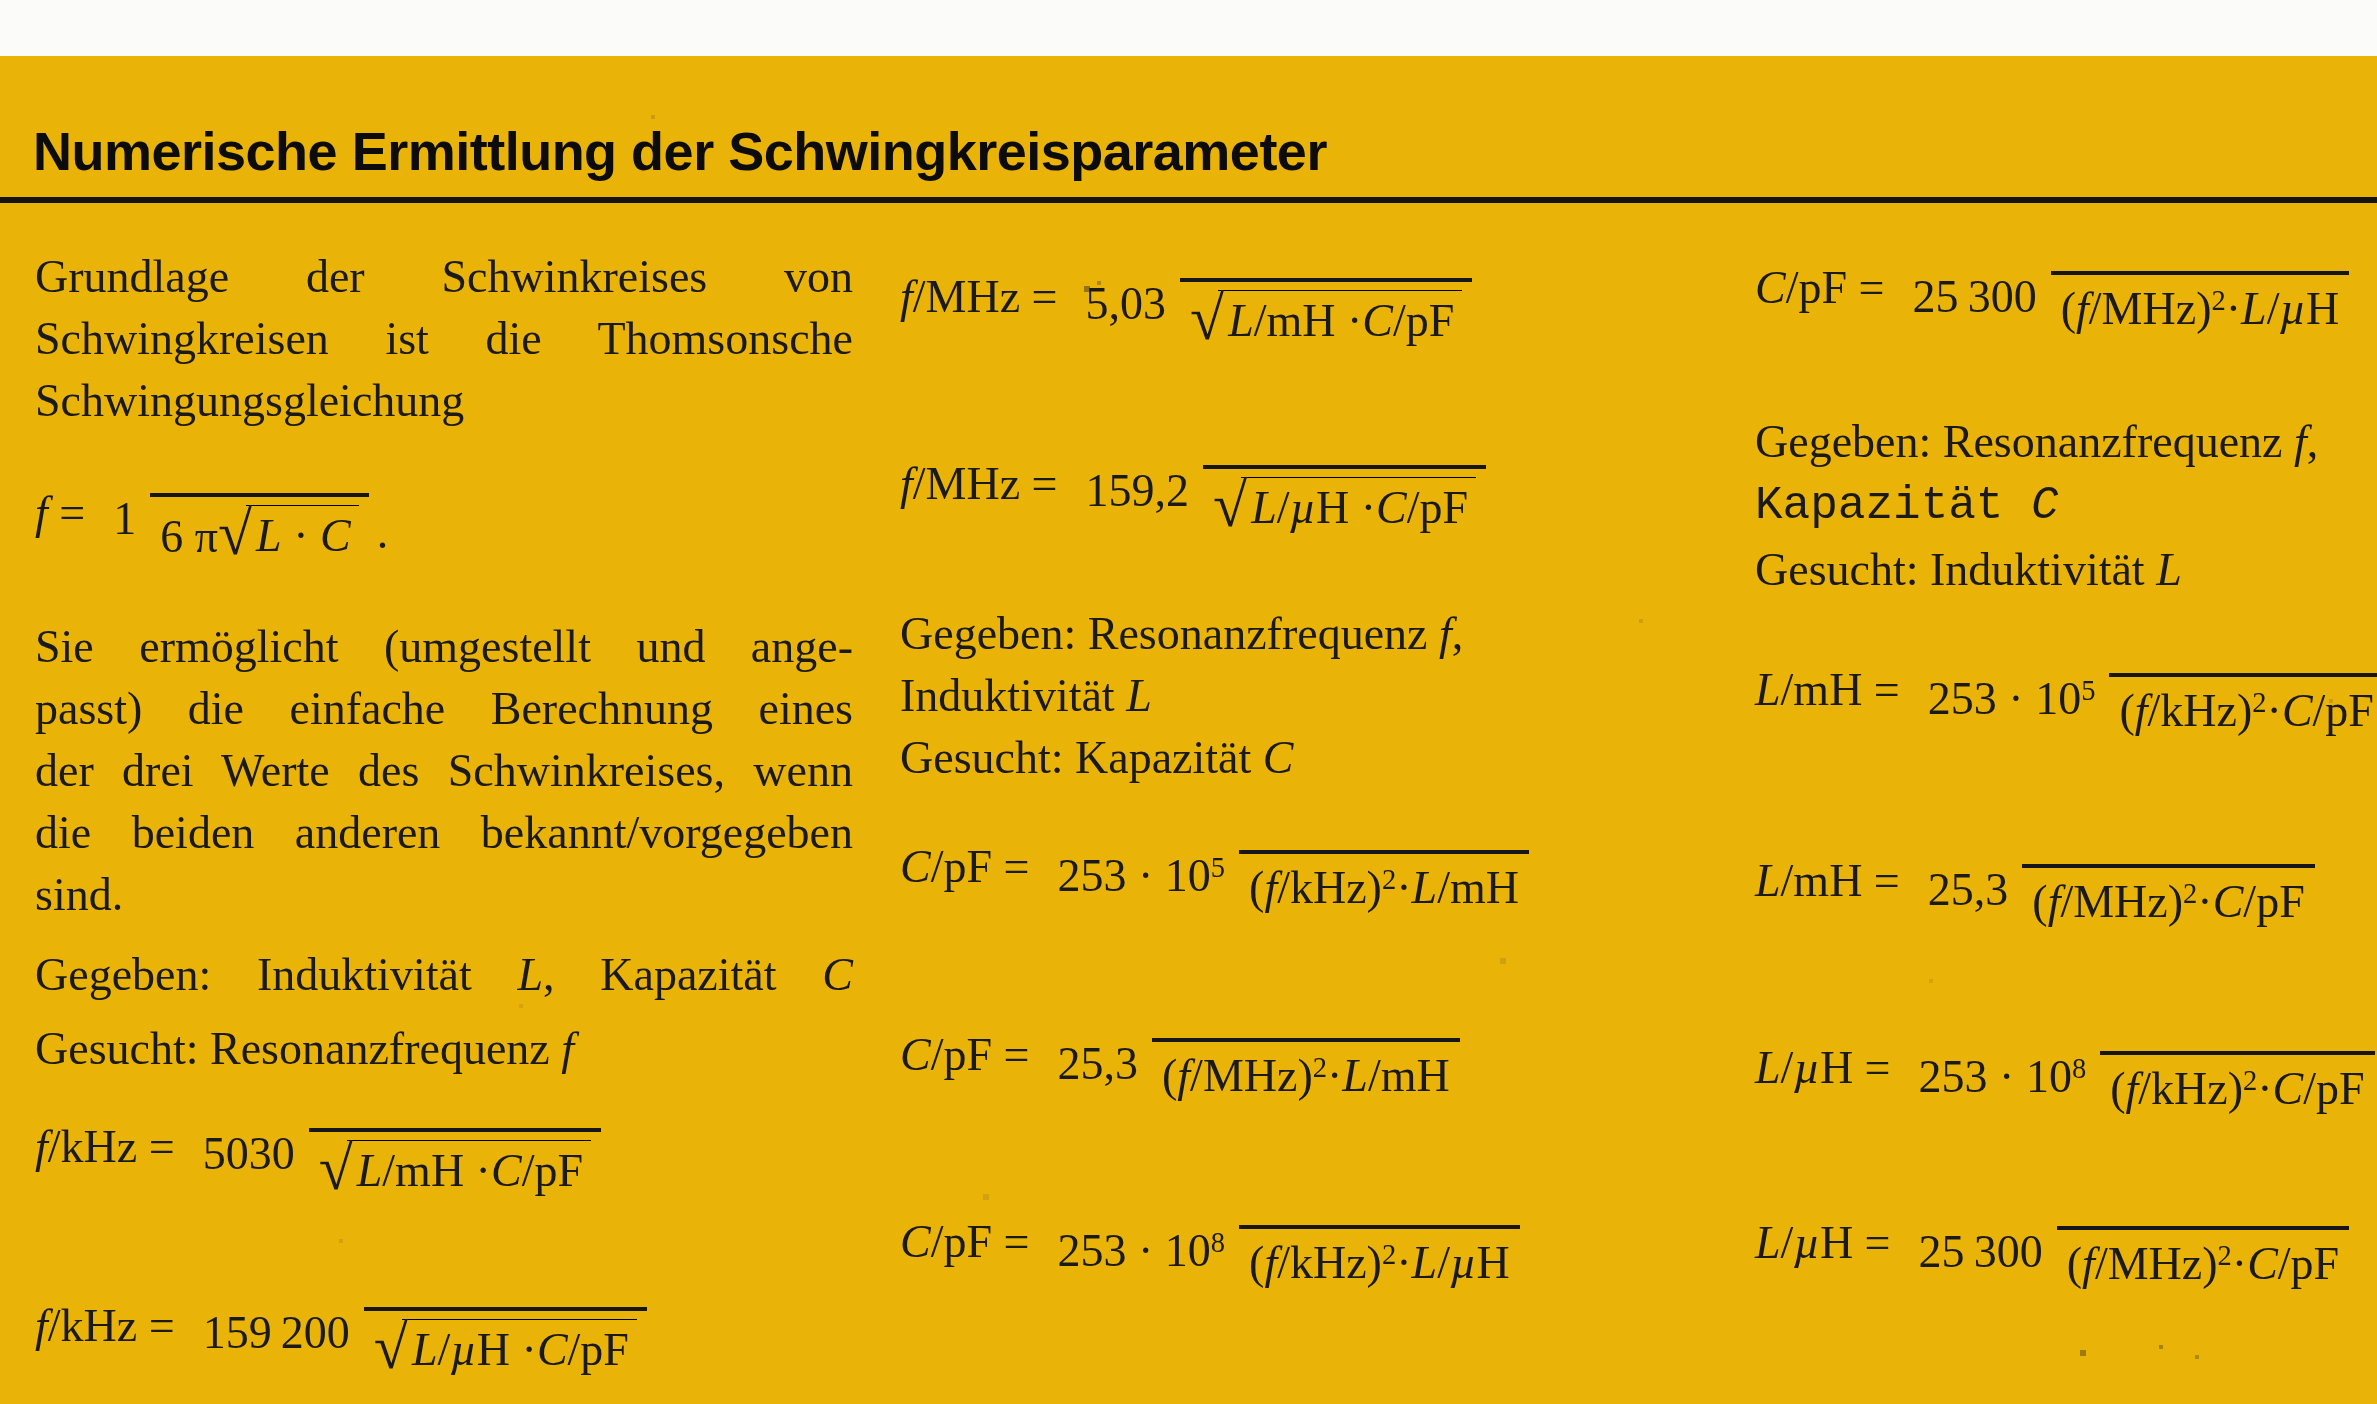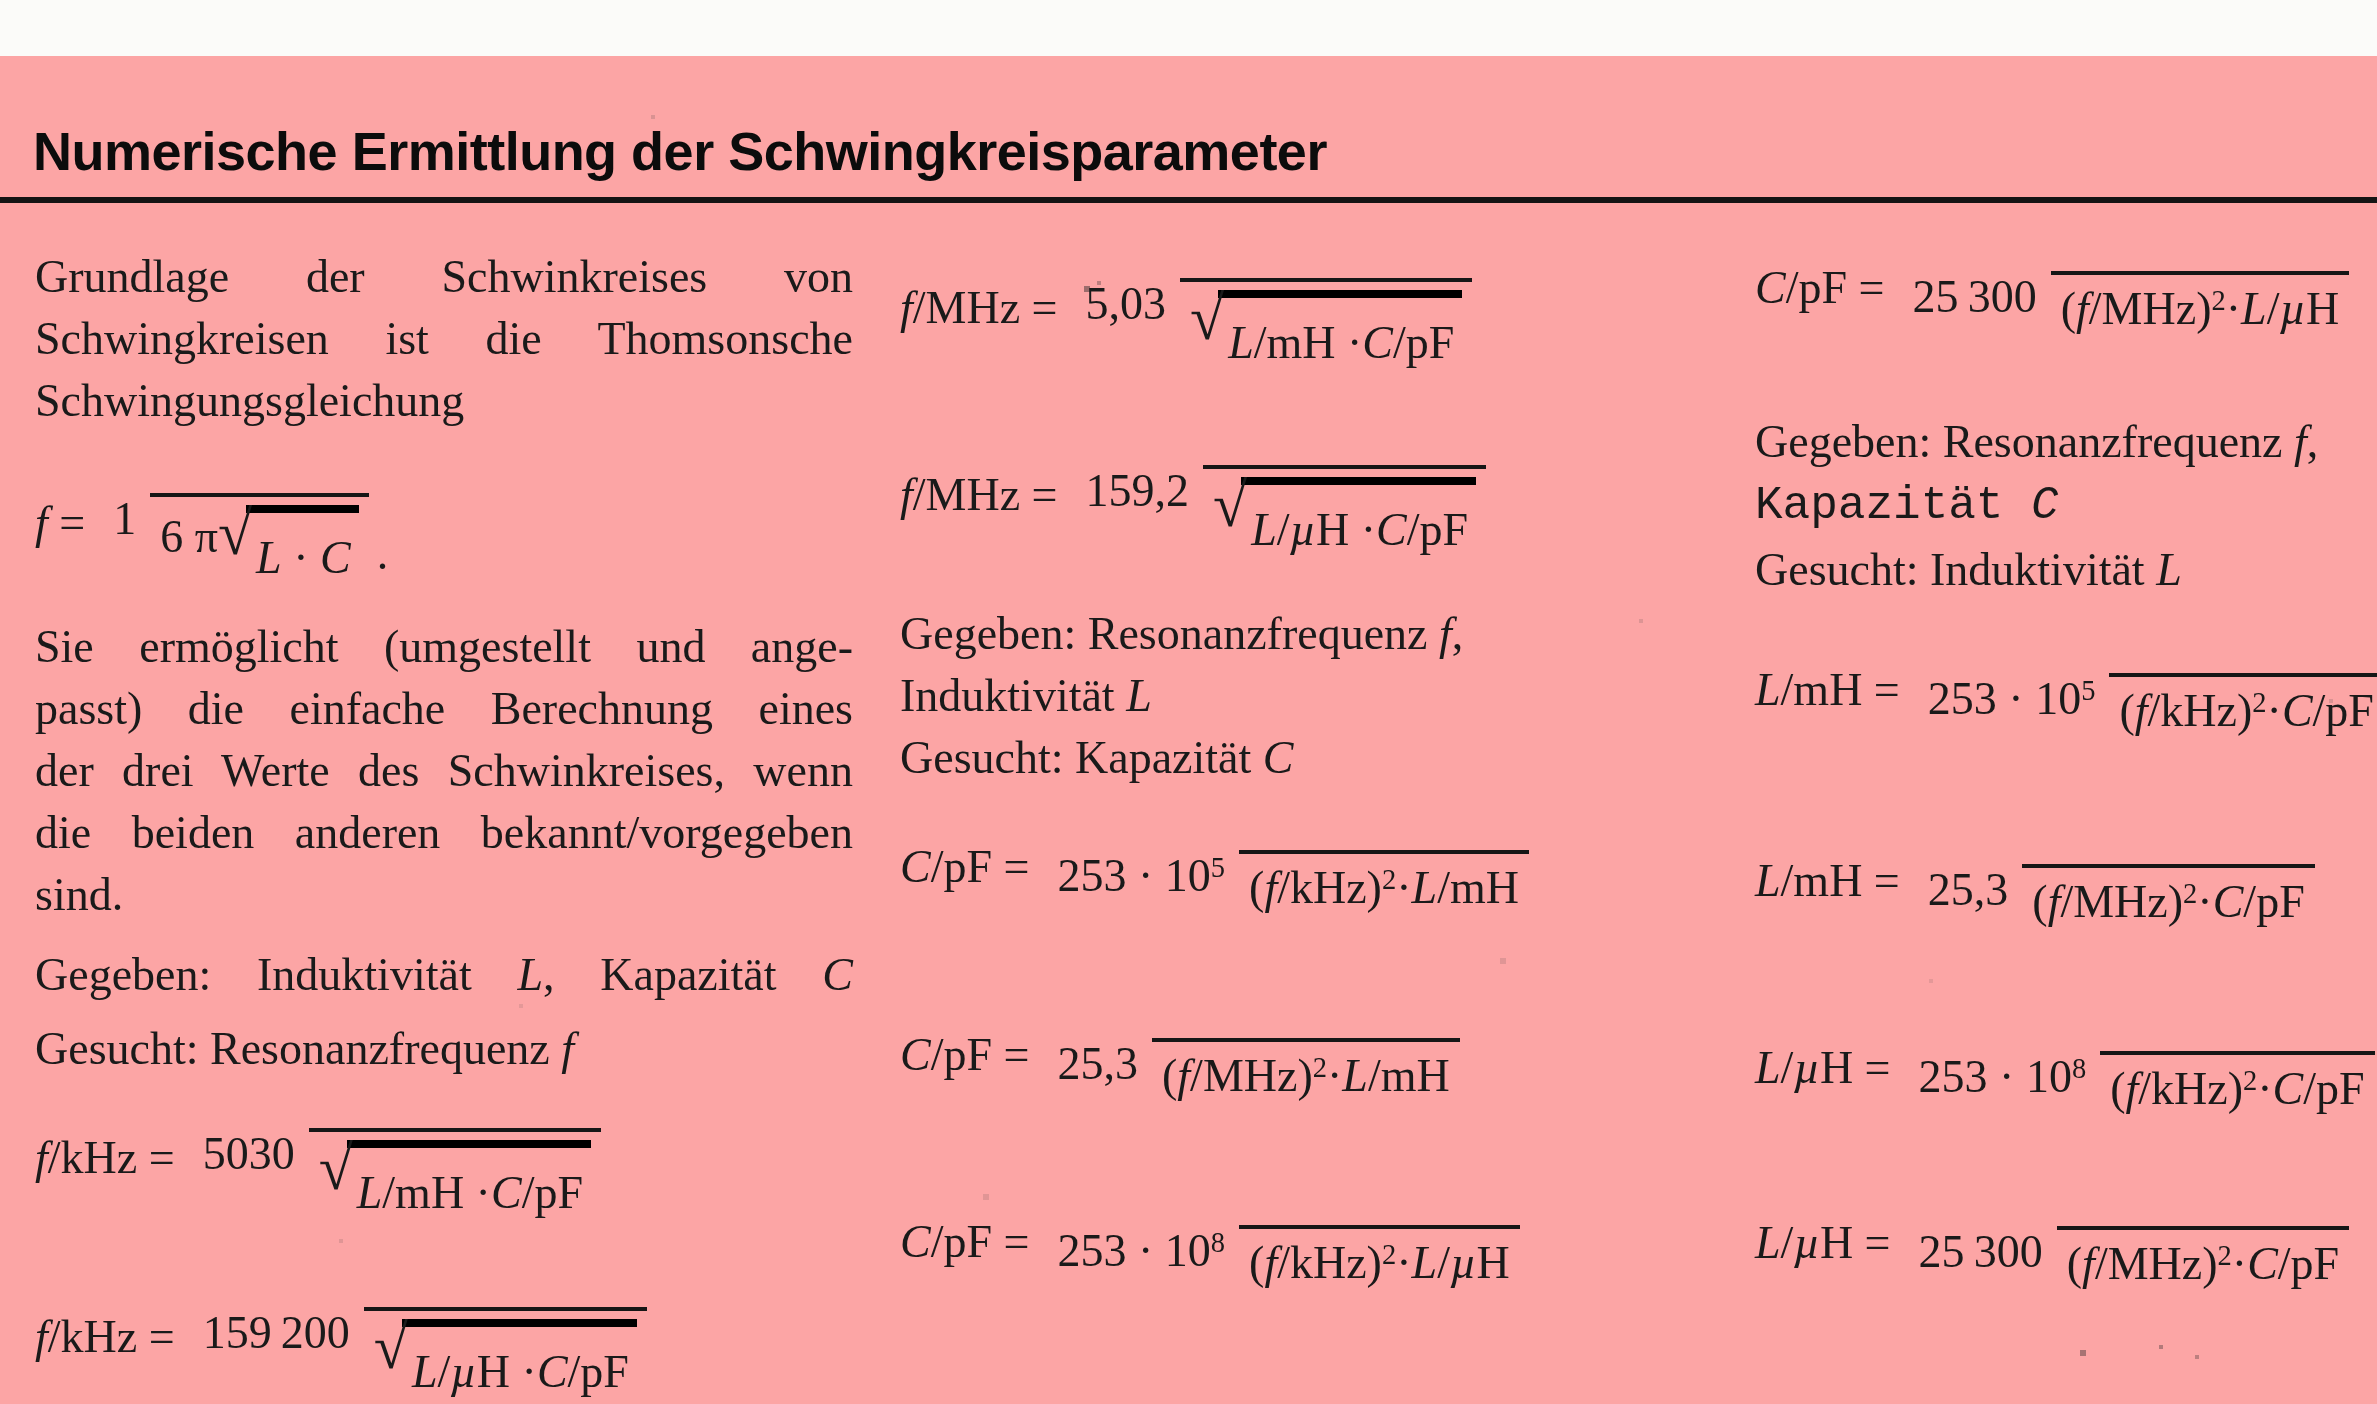--- a/index.html
+++ b/index.html
@@ -1,18 +1,18 @@
 <!DOCTYPE html>
 <html><head>
 <meta charset="utf-8">
 <style>
   html,body { margin:0; padding:0; background:#dddbd4; }
   .page {
     position:relative; width:2377px; height:1404px; overflow:hidden;
-    background:#fca5a5; color:#1a1a1a;
+    background:#eab308; color:#1a1a1a;
     font-family:"Liberation Serif", serif;
   }
   .top-strip { position:absolute; left:0; top:0; width:100%; height:56px; background:#fbfbf9; }
   .title {
     position:absolute; left:33px; top:124px; margin:0;
     font-family:"Liberation Sans", sans-serif; font-weight:700;
     font-size:54px; line-height:1; letter-spacing:-0.5px; color:#0c0c0c;
     white-space:nowrap;
   }
   .rule { position:absolute; left:0; top:197px; width:2377px; height:6px; background:#141414; }
@@ -27,21 +27,21 @@
   .fblock {
     position:absolute; display:flex; align-items:center;
     font-size:46px; line-height:1.15; white-space:nowrap;
   }
   .lhs { margin-right:14px; }
   .frac { display:inline-flex; flex-direction:row; align-items:flex-start;margin-top:31px; }
   .num { padding:0 14px 8px; }
   .den { border-top:4px solid #161616; padding:8px 10px 0; display:inline-flex; align-items:baseline; }
   .sqrt { display:inline-flex; align-items:flex-start; }
   .sqrt .sign { font-size:1.35em; line-height:0.85; margin-right:-6px; transform:translateY(2px); }
-  .radicand { border-top:8px solid #000000; padding:19px 8px 0 10px; }
+  .radicand { border-top:1px solid #000000; padding:4px 8px 0 10px; }
   .it { font-style:italic; }
   sup.s { font-size:0.62em; line-height:0; position:relative; top:-0.5em; vertical-align:baseline; }
   .suffix { align-self:flex-end; padding-bottom:4px; margin-left:8px; }
 
   .speckles {
     position:absolute; left:0; top:0; width:2px; height:2px; background:transparent;
     box-shadow:
       1086px 288px 0 2px rgba(40,40,40,.45),
       1098px 282px 0 1px rgba(40,40,40,.30),
       2082px 1352px 0 2px rgba(40,40,40,.40),

